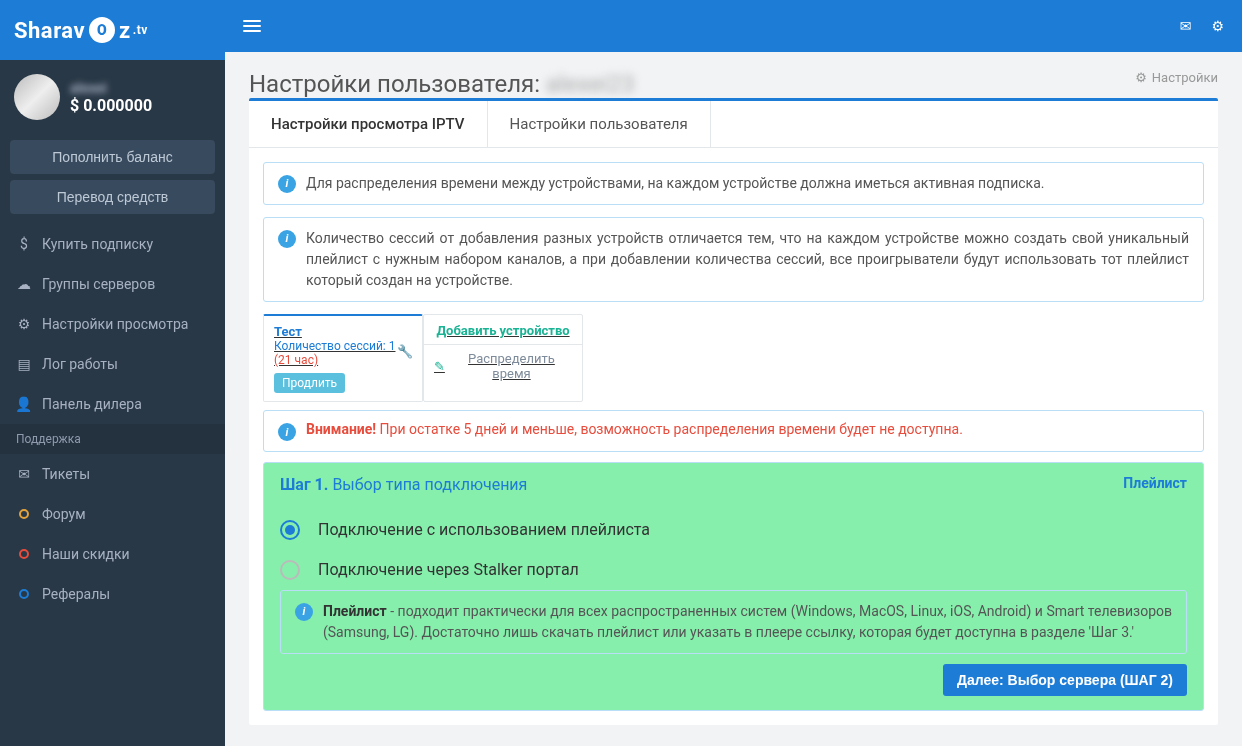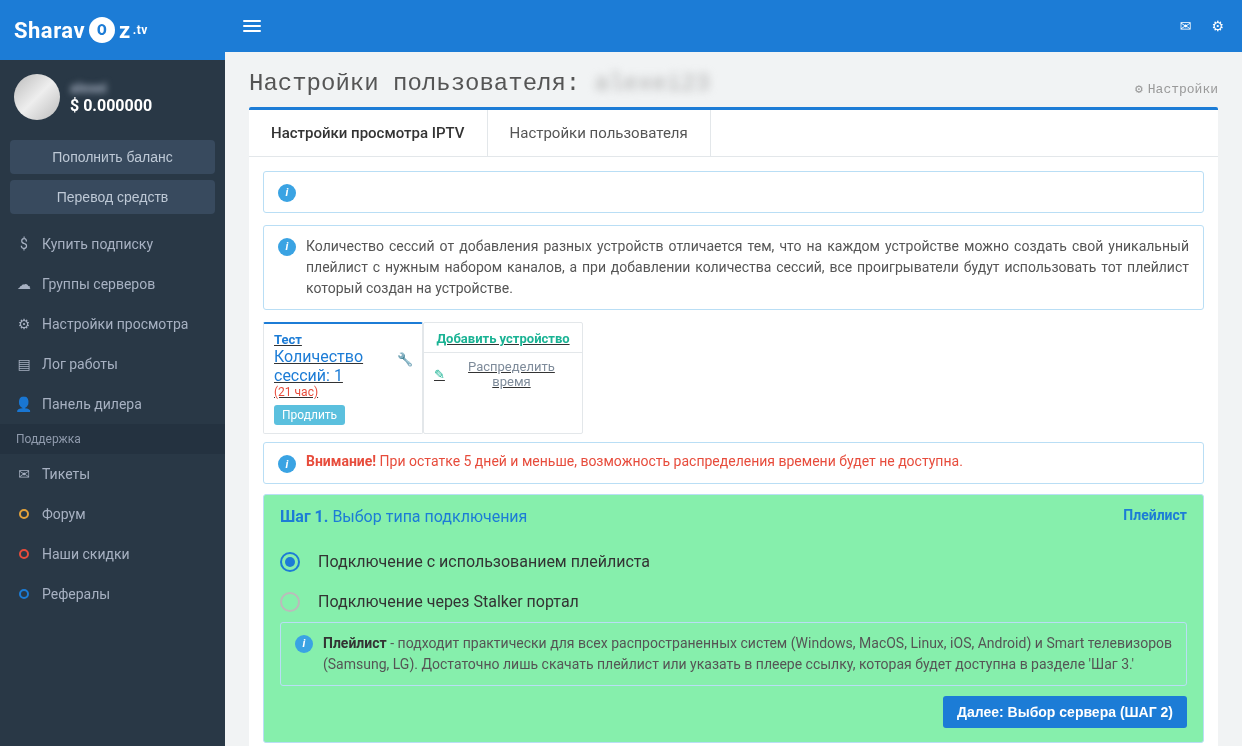--- a/index.html
+++ b/index.html
@@ -32,40 +32,40 @@
 
 
 .main { flex: 1; display: flex; flex-direction: column; }
 .mainbar { background: #1c7cd6; height: 52px; display: flex; align-items: center; justify-content: space-between; padding: 0 18px; color: #fff; }
 .hamb { width: 18px; display: flex; flex-direction: column; gap: 3px; cursor: pointer; }
 .hamb span { height: 2px; background: #fff; display: block; border-radius: 1px; }
 .bar-right { display: flex; gap: 20px; }
 .bar-right .ic { cursor: pointer; }
 
 .content { padding: 18px 24px; }
-.page-head { display: flex; justify-content: space-between; align-items: flex-end; margin-bottom: 10px; font-family: Liberation Mono, monospace; }
+.page-head { display: flex; justify-content: space-between; align-items: flex-start; margin-bottom: 0; }
 .page-title { font-size: 24px; font-weight: 400; color: #555; }
 .page-title .nm { color: #aaa; filter: blur(4px); }
 .breadcrumb { color: #999; font-size: 13px; display: flex; align-items: center; gap: 5px; }
 
 .tabs-card { background: #fff; border-radius: 2px; border-top: 3px solid #1c7cd6; }
 .tabs { display: flex; border-bottom: 1px solid #e3e7ea; }
 .tab { padding: 14px 22px; color: #555; cursor: pointer; border-right: 1px solid #e3e7ea; font-size: 15px; }
 .tab.active { background: #fff; color: #333; font-weight: 500; }
 .tab-body { padding: 14px; }
 
 .info-box { border: 1px solid #b9def5; background: #fff; border-radius: 3px; padding: 10px 14px; display: flex; gap: 10px; margin-bottom: 12px; line-height: 1.5; color: #555; }
 .info-box.justify { text-align: justify; }
 .info-i { min-width: 18px; height: 18px; border-radius: 50%; background: #3aa3e3; color: #fff; display: inline-flex; align-items: center; justify-content: center; font-style: italic; font-weight: 700; font-size: 11px; margin-top: 2px; }
 
 .dev-row { display: flex; margin-bottom: 8px; text-decoration: underline; }
 .dev-card { border: 1px solid #e3e7ea; border-radius: 2px; width: 160px; padding: 8px 10px; font-size: 13px; position: relative; }
 .dev-card.active { border-top: 2px solid #1c7cd6; }
 .dev-title { color: #1c7cd6; font-weight: 700; }
-.dev-ses { color: #1c7cd6; font-size: 16px; }
+.dev-ses { color: #1c7cd6; font-size: 12px; }
 .dev-time { color: #e74c3c; font-size: 12px; }
 .dev-badge { background: #5bc0de; color: #fff; border-radius: 3px; font-size: 12px; padding: 3px 8px; display: inline-block; margin-top: 6px; cursor: pointer; }
 .dev-wrench { position: absolute; right: 8px; top: 28px; color: #e4a23b; }
 .dev-card .add { color: #1ab394; font-weight: 700; text-align: center; }
 .dev-card .dist { color: #7e8b9a; text-align: center; }
 .dev-card .ed { color:#1ab394; }
 .dev-divider { border-top: 1px solid #e3e7ea; margin: 6px -10px; }
 
 .warn-box { border: 1px solid #b9def5; background: #fff; border-radius: 3px; padding: 10px 14px; display: flex; gap: 10px; color: #e74c3c; }
 .warn-box b { color: #e74c3c; }
@@ -183,20 +183,21 @@
 
       <div class="tabs-card">
         <div class="tabs">
           <div class="tab active">Настройки просмотра IPTV</div>
           <div class="tab">Настройки пользователя</div>
         </div>
         <div class="tab-body">
 
           <div class="info-box">
             <span class="info-i">i</span>
+            <span>Для распределения времени между устройствами, на каждом устройстве должна иметься активная подписка.</span>
           </div>
           <div class="info-box justify">
             <span class="info-i">i</span>
             <span>Количество сессий от добавления разных устройств отличается тем, что на каждом устройстве можно создать свой уникальный плейлист с нужным набором каналов, а при добавлении количества сессий, все проигрыватели будут использовать тот плейлист который создан на устройстве.</span>
           </div>
 
           <div class="dev-row">
             <div class="dev-card active">
               <div class="dev-title">Тест</div>
               <div class="dev-ses">Количество сессий: 1</div>

